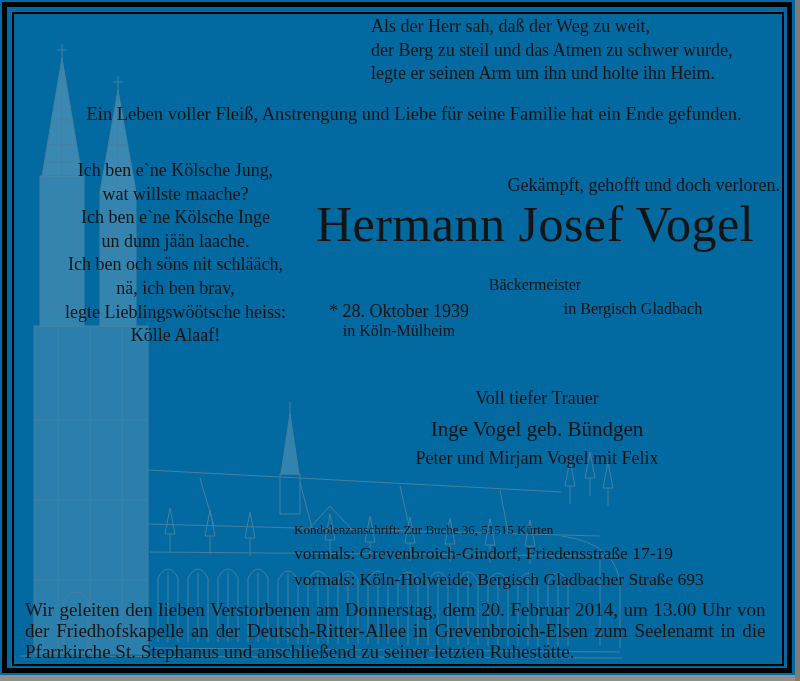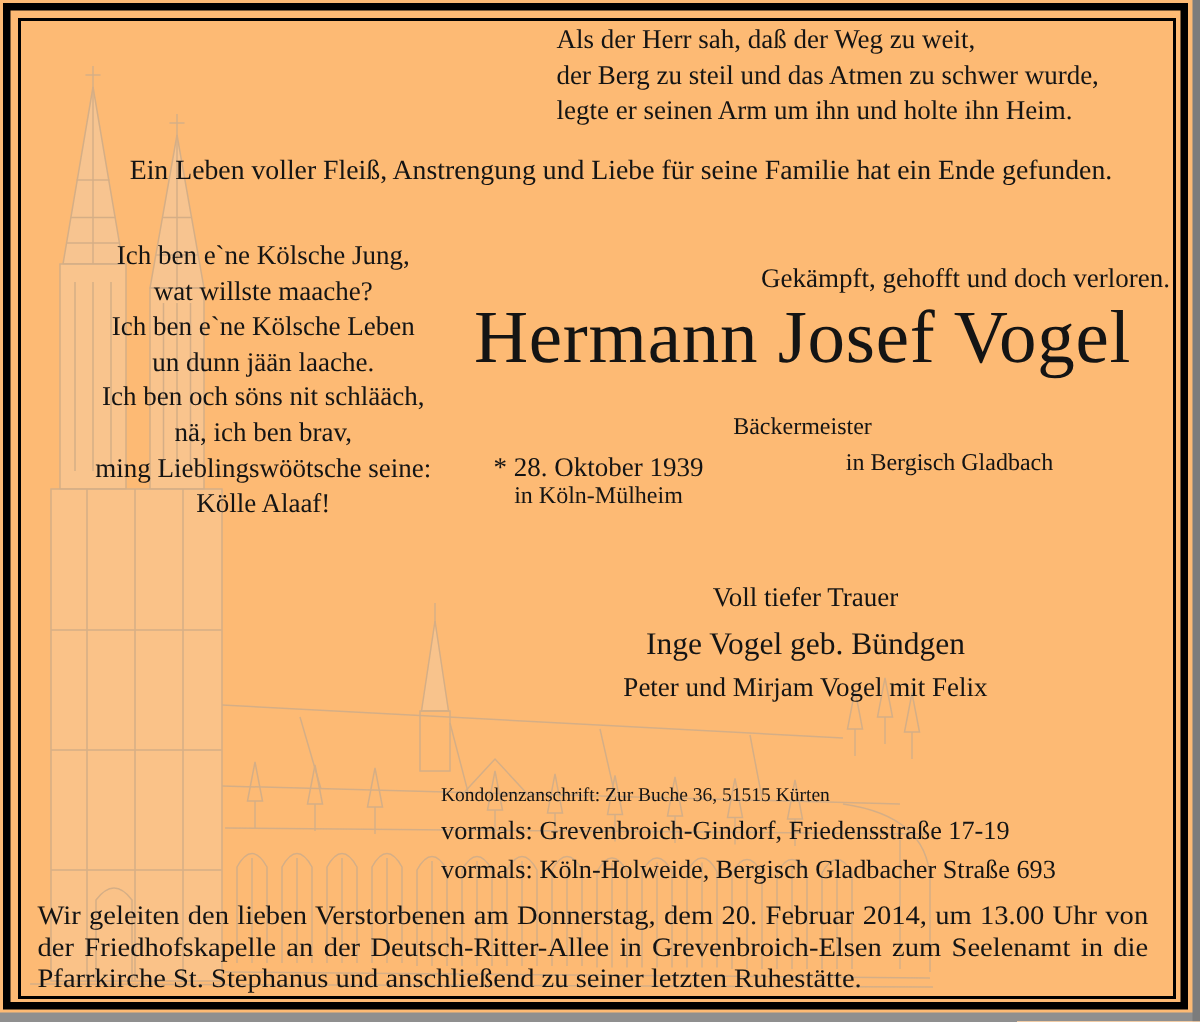--- a/index.html
+++ b/index.html
@@ -2,21 +2,21 @@
 <html lang="de"><head>
 <meta charset="utf-8">
 <style>
   html, body { margin: 0; padding: 0; }
   body {
     width: 800px; height: 681px;
     font-family: "Liberation Serif", "DejaVu Serif", serif;
     color: #141414;
     background: #fff;
   }
-  .page { position: relative; width: 800px; height: 681px; background: #fdba74; overflow: hidden; }
+  .page { position: relative; width: 800px; height: 681px; background: #0369a1; overflow: hidden; }
 
   
   .edge-bottom { position: absolute; left: 0; top: 675px; width: 800px; height: 6px; background: #8f8f8f; z-index: 4; }
   .edge-right  { position: absolute; left: 795px; top: 0; width: 5px; height: 681px; background: #7c7c7c; z-index: 4; }
 
   
   .frame-outer { position: absolute; left: 2px; top: 2px; width: 790px; height: 671px;
                  border: 5px solid #000; box-sizing: border-box; z-index: 3; pointer-events: none; }
   .frame-inner { position: absolute; left: 12px; top: 12px; width: 772px; height: 654px;
                  border: 2px solid #000; box-sizing: border-box; z-index: 3; pointer-events: none; }
@@ -154,25 +154,25 @@
     <div>Als der Herr sah, daß der Weg zu weit,</div>
     <div>der Berg zu steil und das Atmen zu schwer wurde,</div>
     <div>legte er seinen Arm um ihn und holte ihn Heim.</div>
   </div>
 
   <div class="t life-line">Ein Leben voller Fleiß, Anstrengung und Liebe für seine Familie hat ein Ende gefunden.</div>
 
   <div class="t dialect-poem">
     <div>Ich ben e`ne Kölsche Jung,</div>
     <div>wat willste maache?</div>
-    <div>Ich ben e`ne Kölsche Leben</div>
+    <div>Ich ben e`ne Kölsche Inge</div>
     <div>un dunn jään laache.</div>
     <div>Ich ben och söns nit schlääch,</div>
     <div>nä, ich ben brav,</div>
-    <div>ming Lieblingswöötsche seine:</div>
+    <div>legte Lieblingswöötsche heiss:</div>
     <div>Kölle Alaaf!</div>
   </div>
 
   <div class="t struggle-line">Gekämpft, gehofft und doch verloren.</div>
 
   <div class="t name">Hermann Josef Vogel</div>
 
   <div class="t profession">Bäckermeister</div>
 
   <div class="t birth-col">

